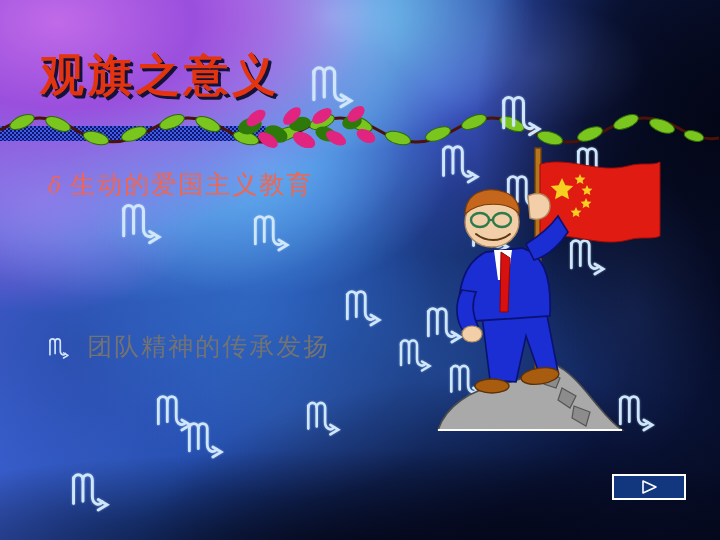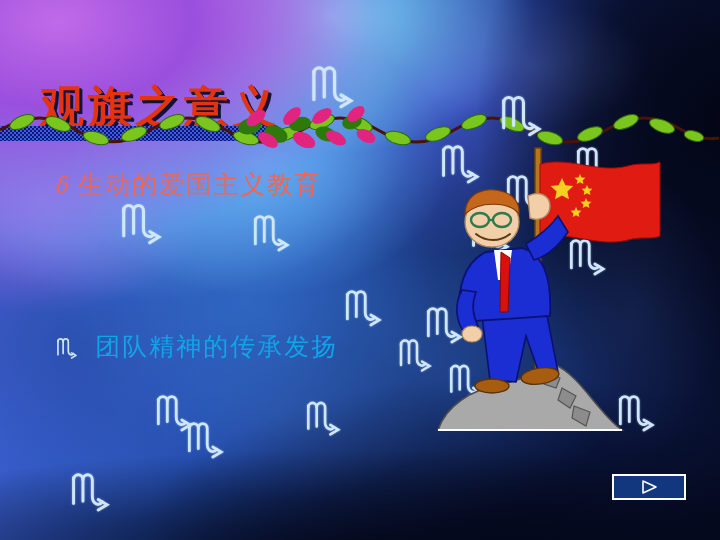--- a/index.html
+++ b/index.html
@@ -50,21 +50,20 @@
   #title {
     position: absolute;
     left: 40px; top: 46px;
     font-family: Liberation Serif, serif;
     font-size: 44px;
     font-weight: bold;
     letter-spacing: 4px;
     color: #e3340f;
     text-shadow: 3px 3px 0 #12123a, 2px 2px 0 #12123a;
     white-space: nowrap;
-    margin-top: 32px;
   }
 
   
   #dither-bar {
     position: absolute;
     left: 0px; top: 126px;
     width: 266px; height: 15px;
     background-color: #3a5de0;
     background-image:
       linear-gradient(45deg, #0b1170 25%, transparent 25%, transparent 75%, #0b1170 75%),
@@ -75,33 +74,32 @@
   }
   #vine { position: absolute; left: 0; top: 100px; width: 720px; height: 48px; }
 
   
   .bullet-line {
     position: absolute;
     white-space: nowrap;
     font-family: "DejaVu Sans", sans-serif;
     font-size: 25px;
     letter-spacing: 2px;
-    margin-left: 8px;
   }
   .bullet-mark {
     font-family: "DejaVu Serif", serif;
     font-style: italic;
     font-size: 22px;
     margin-right: 7px;
   }
   #bullet-1 { left: 48px; top: 168px; color: #f2654f; }
   #bullet-1 .bullet-mark { color: #f2654f; }
   #bullet-2 { left: 48px; top: 246px; color: #e44bdd; }
   #bullet-2 .bullet-mark { color: #b9cdf2; font-style: italic; }
-  #bullet-3 { left: 48px; top: 330px; color: #0ea5e9; }
+  #bullet-3 { left: 48px; top: 330px; color: #737373; }
   #bullet-3 .bullet-mark {
     color: #cfe4fa; font-family: "DejaVu Serif", serif; font-style: normal; font-size: 26px;
   }
 
   
   .glyph {
     position: absolute;
     color: #cfe6fb;
     font-family: "DejaVu Serif", serif;
     line-height: 1;

